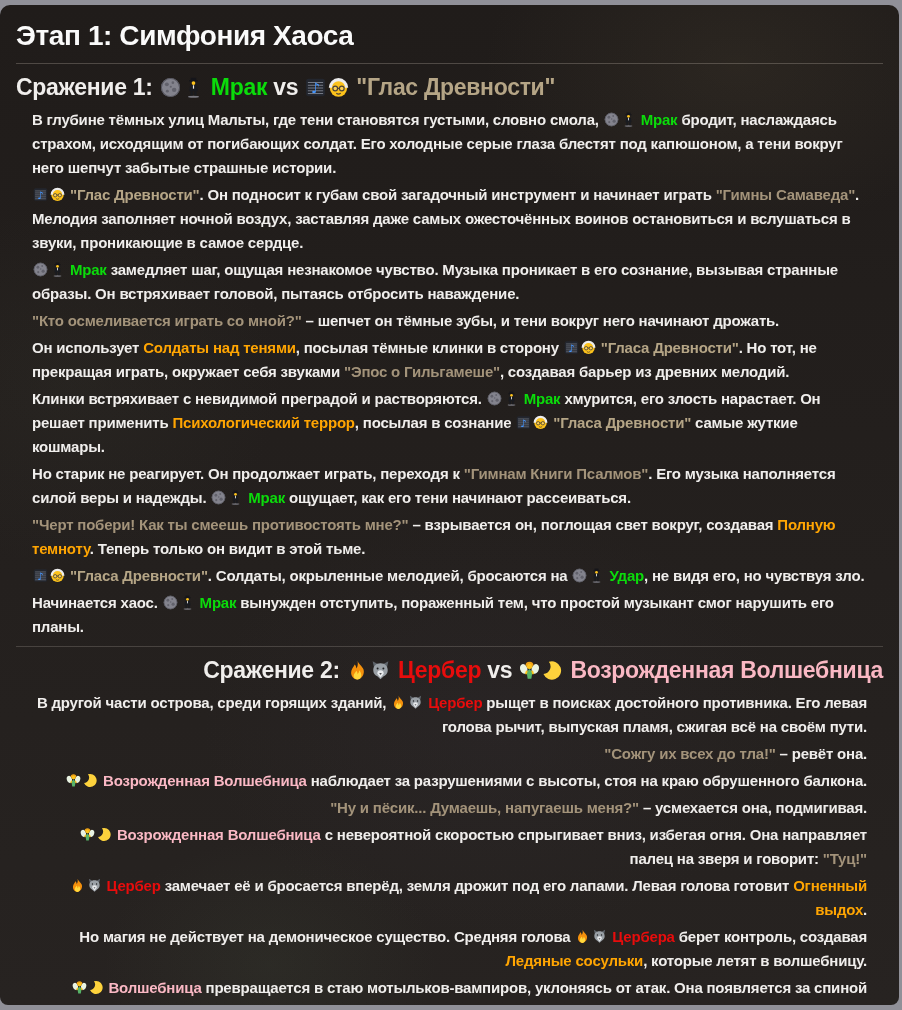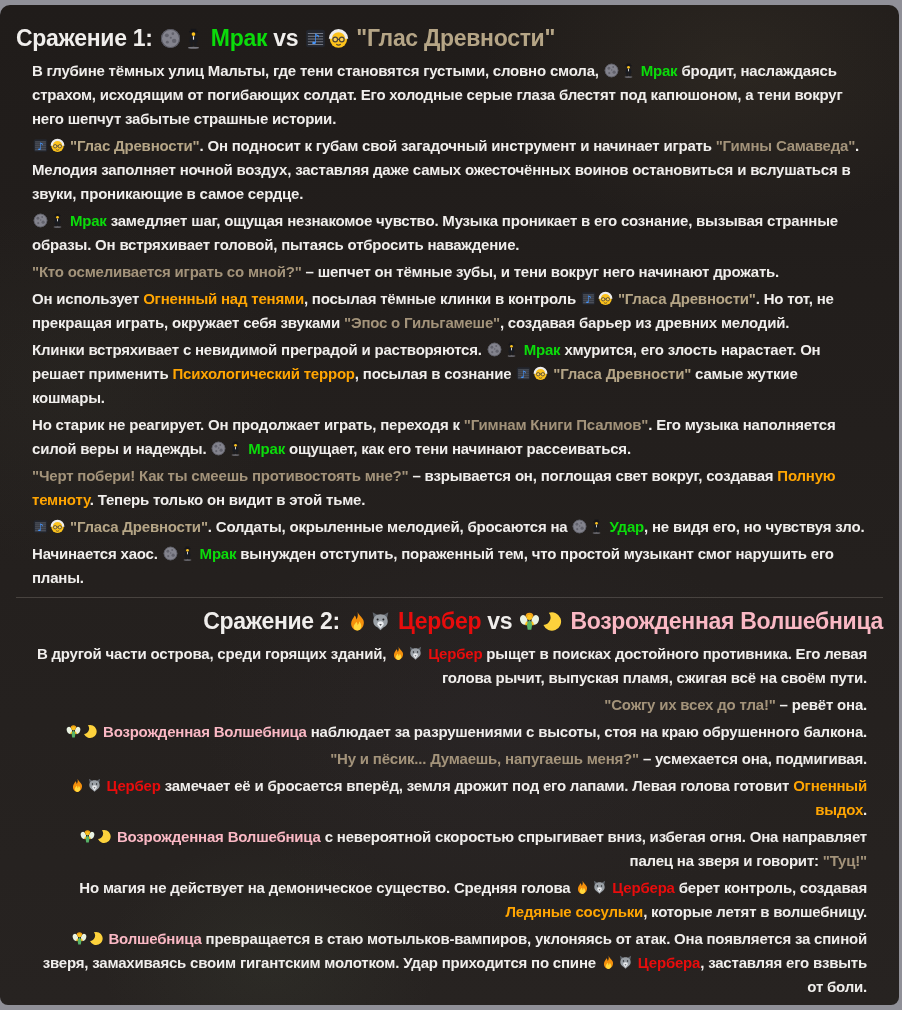--- a/index.html
+++ b/index.html
@@ -52,20 +52,21 @@
   .seg-k{color:#fab8c4;}
   .emoji{display:inline-block;vertical-align:-2px;margin:0 1px;line-height:0;}
   .emoji svg{width:15px;height:15px;display:inline-block;}
   h2 .emoji svg{width:21px;height:21px;}
   h2 .emoji{vertical-align:-3px;}
 </style>
 </head>
 <body>
 
 <main class="card">
+  <h1 class="title">Этап 1: Симфония Хаоса</h1>
   <div id="story">
       <section class="battle">
         <h2><span class="seg-p">Сражение 1: </span><span class="emoji"><svg viewBox="0 0 16 16">
               <circle cx="8" cy="8" r="7.2" fill="#83838d"></circle>
               <circle cx="8" cy="8" r="6.9" fill="none" stroke="#55555e" stroke-width="0.8"></circle>
               <circle cx="5.2" cy="5.6" r="1.5" fill="#62626c"></circle>
               <circle cx="9.8" cy="4.3" r="1" fill="#62626c"></circle>
               <circle cx="10.8" cy="9.8" r="1.7" fill="#62626c"></circle>
               <circle cx="5.6" cy="10.8" r="1.1" fill="#62626c"></circle>
               <circle cx="8.2" cy="7.4" r="0.8" fill="#62626c"></circle>
@@ -144,21 +145,21 @@
               <ellipse cx="8" cy="15" rx="4.2" ry="0.8" fill="#77777f"></ellipse>
               <rect x="5.9" y="0.6" width="4.2" height="2" fill="#15151a"></rect>
               <rect x="4.5" y="2.3" width="7" height="1.1" rx="0.55" fill="#15151a"></rect>
               <circle cx="8" cy="4.6" r="1.4" fill="#fcc21b"></circle>
               <path d="M5.4 6.3 L10.6 6.3 L11.3 10.9 L4.7 10.9 Z" fill="#191b20"></path>
               <rect x="7.55" y="6.3" width="0.9" height="2.6" fill="#e8e8e8"></rect>
               <rect x="5.7" y="10.9" width="1.7" height="3.1" fill="#191b20"></rect>
               <rect x="8.6" y="10.9" width="1.7" height="3.1" fill="#191b20"></rect>
             </svg></span><span class="seg-g"> Мрак</span><span class="seg-p"> замедляет шаг, ощущая незнакомое чувство. Музыка проникает в его сознание, вызывая странные образы. Он встряхивает головой, пытаясь отбросить наваждение.</span></p>
         <p class="story-par"><span class="seg-q">"Кто осмеливается играть со мной?"</span><span class="seg-p"> – шепчет он тёмные зубы, и тени вокруг него начинают дрожать.</span></p>
-        <p class="story-par"><span class="seg-p">Он использует </span><span class="seg-a">Огненный над тенями</span><span class="seg-p">, посылая тёмные клинки в контроль </span><span class="emoji"><svg viewBox="0 0 16 16">
+        <p class="story-par"><span class="seg-p">Он использует </span><span class="seg-a">Солдаты над тенями</span><span class="seg-p">, посылая тёмные клинки в сторону </span><span class="emoji"><svg viewBox="0 0 16 16">
               <rect x="0.8" y="1.4" width="14.4" height="13.2" rx="2" fill="#23262e"></rect>
               <g stroke="#8d939e" stroke-width="0.6">
                 <line x1="2.2" y1="4.2" x2="13.8" y2="4.2"></line>
                 <line x1="2.2" y1="6.3" x2="13.8" y2="6.3"></line>
                 <line x1="2.2" y1="8.4" x2="13.8" y2="8.4"></line>
                 <line x1="2.2" y1="10.5" x2="13.8" y2="10.5"></line>
                 <line x1="2.2" y1="12.6" x2="13.8" y2="12.6"></line>
               </g>
               <text x="8" y="12.3" text-anchor="middle" font-size="11" font-weight="bold" fill="#4596ff" font-family="DejaVu Sans, sans-serif">♪</text>
             </svg></span><span class="emoji"><svg viewBox="0 0 16 16">
@@ -319,42 +320,42 @@
               <circle cx="8" cy="4.5" r="2.3" fill="#fcc21b"></circle>
               <path d="M5.7 4.3 a2.3 2.3 0 0 1 4.6 0" fill="none" stroke="#f3a516" stroke-width="1.5"></path>
               <path d="M8 6.8 L10.2 9.2 L9.4 14.3 L6.6 14.3 L5.8 9.2 Z" fill="#57b368"></path>
               <rect x="4.9" y="8" width="1.4" height="3" rx="0.7" transform="rotate(18 5.6 9.5)" fill="#fcc21b"></rect>
               <rect x="9.7" y="8" width="1.4" height="3" rx="0.7" transform="rotate(-18 10.4 9.5)" fill="#fcc21b"></rect>
             </svg></span><span class="emoji"><svg viewBox="0 0 16 16">
               <path d="M5.2 1.4 A7 7 0 1 1 1.1 10.7 A5.7 5.7 0 0 0 5.2 1.4 Z" fill="#fdd23c"></path>
             </svg></span><span class="seg-k"> Возрожденная Волшебница</span><span class="seg-p"> наблюдает за разрушениями с высоты, стоя на краю обрушенного балкона.</span></p>
         <p class="story-par"><span class="seg-q">"Ну и пёсик... Думаешь, напугаешь меня?"</span><span class="seg-p"> – усмехается она, подмигивая.</span></p>
         <p class="story-par"><span class="emoji"><svg viewBox="0 0 16 16">
-              <path d="M8.1 0.7 C8.6 2.9 11.7 4.5 12.6 7.3 C13.6 10.5 11.4 14.8 7.9 14.8 C4.5 14.8 2.4 11.3 3.4 8 C4 6.1 5.3 5.1 5.8 3.5 C6.7 4.3 7.1 5.2 7 6.4 C8.4 5 8.4 2.6 8.1 0.7 Z" fill="#f4900c"></path>
-              <path d="M7.9 14.8 C5.8 14.8 4.7 13 5.2 11.2 C5.6 9.9 6.7 9.4 7.1 8.1 C7.9 9.1 8.1 9.8 8 10.8 C8.9 10.1 9.3 9.1 9.2 7.9 C10.4 9.1 11.2 10.7 10.8 12.3 C10.4 13.8 9.4 14.8 7.9 14.8 Z" fill="#ffd83d"></path>
-            </svg></span><span class="emoji"><svg viewBox="0 0 16 16">
-              <path d="M2 0.9 L6.2 3.2 L3.3 6.6 Z" fill="#5f646b"></path>
-              <path d="M14 0.9 L9.8 3.2 L12.7 6.6 Z" fill="#5f646b"></path>
-              <path d="M8 2.4 C11.7 2.4 13.7 4.9 13.5 8.1 C13.4 10.3 11.9 11.6 10.4 12.4 L8 14.7 L5.6 12.4 C4.1 11.6 2.6 10.3 2.5 8.1 C2.3 4.9 4.3 2.4 8 2.4 Z" fill="#9aa0a6"></path>
-              <path d="M8 7.8 C9.7 7.8 10.7 9 10.4 10.5 L8 13.5 L5.6 10.5 C5.3 9 6.3 7.8 8 7.8 Z" fill="#e8eaed"></path>
-              <circle cx="5.8" cy="6.4" r="0.75" fill="#202124"></circle>
-              <circle cx="10.2" cy="6.4" r="0.75" fill="#202124"></circle>
-              <path d="M7 10 h2 l-1 1.3 Z" fill="#202124"></path>
-            </svg></span><span class="seg-r"> Цербер</span><span class="seg-p"> замечает её и бросается вперёд, земля дрожит под его лапами. Левая голова готовит </span><span class="seg-a">Огненный выдох</span><span class="seg-p">.</span></p>
-        <p class="story-par"><span class="emoji"><svg viewBox="0 0 16 16">
               <ellipse cx="3.6" cy="6.8" rx="2.7" ry="3.8" fill="#e9f3e2" transform="rotate(-18 3.6 6.8)"></ellipse>
               <ellipse cx="12.4" cy="6.8" rx="2.7" ry="3.8" fill="#e9f3e2" transform="rotate(18 12.4 6.8)"></ellipse>
               <circle cx="8" cy="4.5" r="2.3" fill="#fcc21b"></circle>
               <path d="M5.7 4.3 a2.3 2.3 0 0 1 4.6 0" fill="none" stroke="#f3a516" stroke-width="1.5"></path>
               <path d="M8 6.8 L10.2 9.2 L9.4 14.3 L6.6 14.3 L5.8 9.2 Z" fill="#57b368"></path>
               <rect x="4.9" y="8" width="1.4" height="3" rx="0.7" transform="rotate(18 5.6 9.5)" fill="#fcc21b"></rect>
               <rect x="9.7" y="8" width="1.4" height="3" rx="0.7" transform="rotate(-18 10.4 9.5)" fill="#fcc21b"></rect>
             </svg></span><span class="emoji"><svg viewBox="0 0 16 16">
               <path d="M5.2 1.4 A7 7 0 1 1 1.1 10.7 A5.7 5.7 0 0 0 5.2 1.4 Z" fill="#fdd23c"></path>
             </svg></span><span class="seg-k"> Возрожденная Волшебница</span><span class="seg-p"> с невероятной скоростью спрыгивает вниз, избегая огня. Она направляет палец на зверя и говорит: </span><span class="seg-q">"Туц!"</span></p>
+        <p class="story-par"><span class="emoji"><svg viewBox="0 0 16 16">
+              <path d="M8.1 0.7 C8.6 2.9 11.7 4.5 12.6 7.3 C13.6 10.5 11.4 14.8 7.9 14.8 C4.5 14.8 2.4 11.3 3.4 8 C4 6.1 5.3 5.1 5.8 3.5 C6.7 4.3 7.1 5.2 7 6.4 C8.4 5 8.4 2.6 8.1 0.7 Z" fill="#f4900c"></path>
+              <path d="M7.9 14.8 C5.8 14.8 4.7 13 5.2 11.2 C5.6 9.9 6.7 9.4 7.1 8.1 C7.9 9.1 8.1 9.8 8 10.8 C8.9 10.1 9.3 9.1 9.2 7.9 C10.4 9.1 11.2 10.7 10.8 12.3 C10.4 13.8 9.4 14.8 7.9 14.8 Z" fill="#ffd83d"></path>
+            </svg></span><span class="emoji"><svg viewBox="0 0 16 16">
+              <path d="M2 0.9 L6.2 3.2 L3.3 6.6 Z" fill="#5f646b"></path>
+              <path d="M14 0.9 L9.8 3.2 L12.7 6.6 Z" fill="#5f646b"></path>
+              <path d="M8 2.4 C11.7 2.4 13.7 4.9 13.5 8.1 C13.4 10.3 11.9 11.6 10.4 12.4 L8 14.7 L5.6 12.4 C4.1 11.6 2.6 10.3 2.5 8.1 C2.3 4.9 4.3 2.4 8 2.4 Z" fill="#9aa0a6"></path>
+              <path d="M8 7.8 C9.7 7.8 10.7 9 10.4 10.5 L8 13.5 L5.6 10.5 C5.3 9 6.3 7.8 8 7.8 Z" fill="#e8eaed"></path>
+              <circle cx="5.8" cy="6.4" r="0.75" fill="#202124"></circle>
+              <circle cx="10.2" cy="6.4" r="0.75" fill="#202124"></circle>
+              <path d="M7 10 h2 l-1 1.3 Z" fill="#202124"></path>
+            </svg></span><span class="seg-r"> Цербер</span><span class="seg-p"> замечает её и бросается вперёд, земля дрожит под его лапами. Левая голова готовит </span><span class="seg-a">Огненный выдох</span><span class="seg-p">.</span></p>
         <p class="story-par"><span class="seg-p">Но магия не действует на демоническое существо. Средняя голова </span><span class="emoji"><svg viewBox="0 0 16 16">
               <path d="M8.1 0.7 C8.6 2.9 11.7 4.5 12.6 7.3 C13.6 10.5 11.4 14.8 7.9 14.8 C4.5 14.8 2.4 11.3 3.4 8 C4 6.1 5.3 5.1 5.8 3.5 C6.7 4.3 7.1 5.2 7 6.4 C8.4 5 8.4 2.6 8.1 0.7 Z" fill="#f4900c"></path>
               <path d="M7.9 14.8 C5.8 14.8 4.7 13 5.2 11.2 C5.6 9.9 6.7 9.4 7.1 8.1 C7.9 9.1 8.1 9.8 8 10.8 C8.9 10.1 9.3 9.1 9.2 7.9 C10.4 9.1 11.2 10.7 10.8 12.3 C10.4 13.8 9.4 14.8 7.9 14.8 Z" fill="#ffd83d"></path>
             </svg></span><span class="emoji"><svg viewBox="0 0 16 16">
               <path d="M2 0.9 L6.2 3.2 L3.3 6.6 Z" fill="#5f646b"></path>
               <path d="M14 0.9 L9.8 3.2 L12.7 6.6 Z" fill="#5f646b"></path>
               <path d="M8 2.4 C11.7 2.4 13.7 4.9 13.5 8.1 C13.4 10.3 11.9 11.6 10.4 12.4 L8 14.7 L5.6 12.4 C4.1 11.6 2.6 10.3 2.5 8.1 C2.3 4.9 4.3 2.4 8 2.4 Z" fill="#9aa0a6"></path>
               <path d="M8 7.8 C9.7 7.8 10.7 9 10.4 10.5 L8 13.5 L5.6 10.5 C5.3 9 6.3 7.8 8 7.8 Z" fill="#e8eaed"></path>
               <circle cx="5.8" cy="6.4" r="0.75" fill="#202124"></circle>
               <circle cx="10.2" cy="6.4" r="0.75" fill="#202124"></circle>

